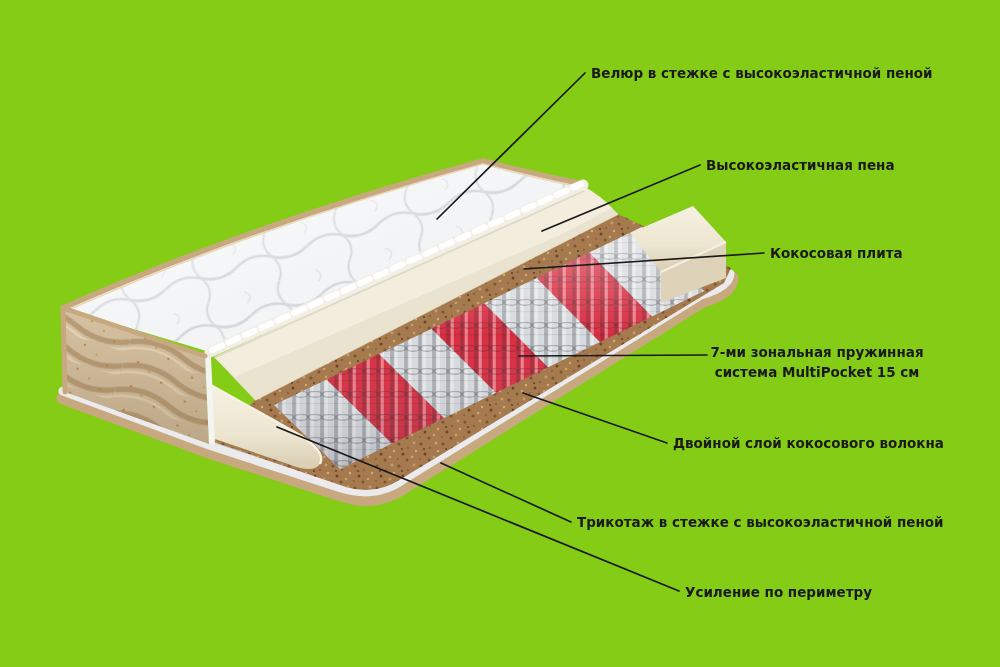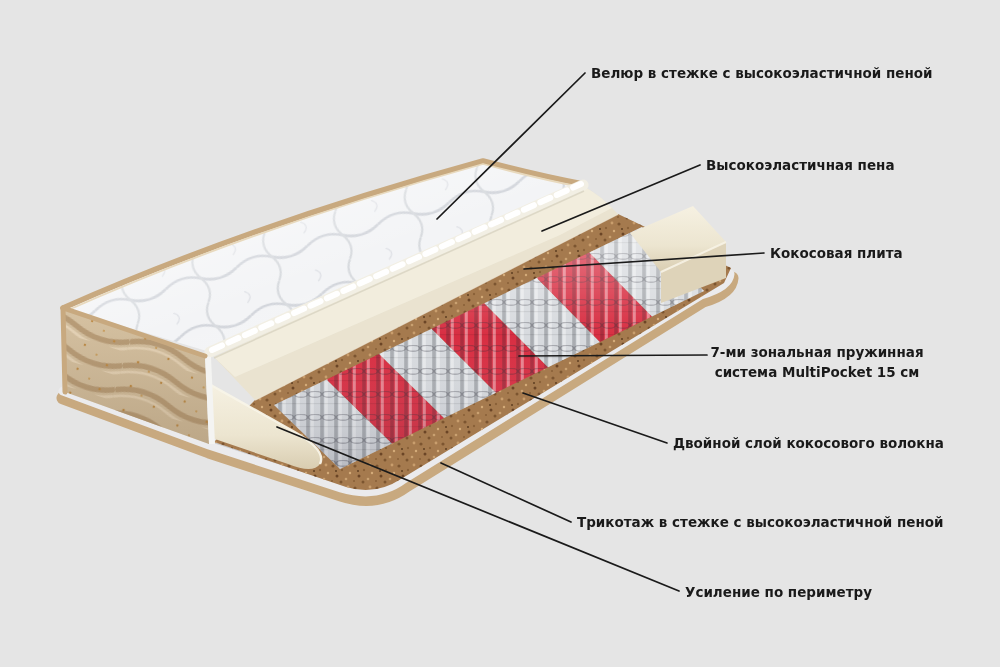--- a/index.html
+++ b/index.html
@@ -1,16 +1,16 @@
 <!DOCTYPE html>
 <html><head>
 <meta charset="utf-8">
 <style>
   html,body{margin:0;padding:0;background:#ffffff;}
-  .stage{position:relative;width:1000px;height:667px;background:#e5e5e5;overflow:hidden;}
+  .stage{position:relative;width:1000px;height:667px;background:#84cc16;overflow:hidden;}
   svg{position:absolute;left:0;top:0;}
   .lbl{font:bold 13.5px "DejaVu Sans", sans-serif;}
   .leader{fill:none;stroke-width:1.7;stroke-linecap:round;}
 </style>
 </head>
 <body>
 
 <div class="stage">
 <svg width="1000" height="667" viewBox="0 0 1000 667">
   <defs>

